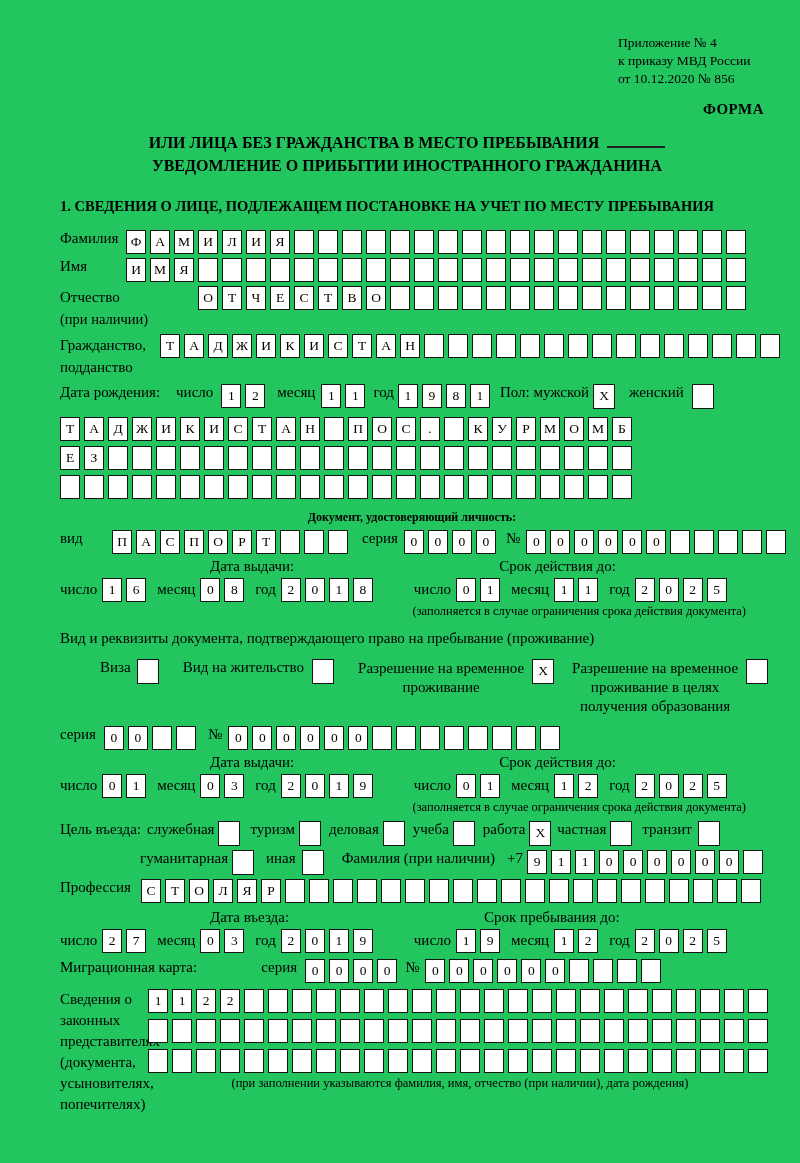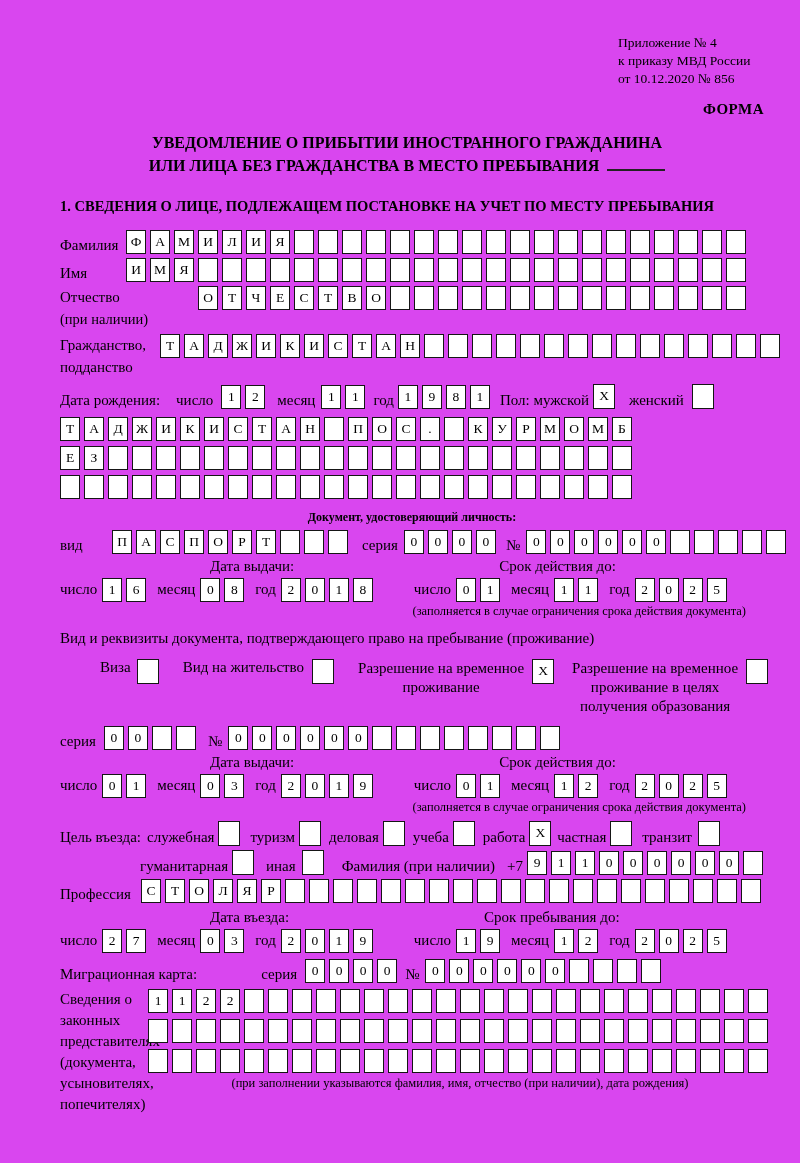--- a/index.html
+++ b/index.html
@@ -1,29 +1,29 @@
 <!DOCTYPE html>
 <html><head>
 <meta charset="utf-8">
 <style>
   * { margin:0; padding:0; box-sizing:border-box; }
   html,body { background:#fff; }
   body { width:800px; height:1163px; font-family:"Liberation Serif", serif; color:#000; font-size:15px; }
-  .page { width:800px; height:1163px; padding:34px 6px 0 60px; overflow:hidden; position:relative; background:#d946ef; }
+  .page { width:800px; height:1163px; padding:34px 6px 0 60px; overflow:hidden; position:relative; background:#22c55e; }
 
   .appendix { margin-left:558px; font-size:13.5px; line-height:1.32; }
   .appendix .amend { margin-top:4px; font-size:12.5px; }
   .forma { text-align:right; padding-right:30px; font-weight:bold; margin-top:14px; font-size:15px; letter-spacing:.5px; }
 
   .title { text-align:center; font-weight:bold; font-size:16px; line-height:1.42; margin-top:14px; margin-right:40px; }
   .blank-line { display:inline-block; width:58px; border-bottom:2px solid #222; height:14px; margin-left:8px; }
 
   .sec1 { font-weight:bold; font-size:14.5px; margin-top:20px; margin-bottom:15px; }
 
-  .row { display:flex; align-items:flex-end; margin-bottom:4px; }
+  .row { display:flex; align-items:flex-start; margin-bottom:4px; }
   .row.top { align-items:flex-start; }
   .cells { display:flex; flex:none; }
   .cell { flex:none; width:20px; height:24px; border:1.5px solid #151515; margin-right:4px; display:flex; align-items:center; justify-content:center; font-size:13.5px; background:#fff; }
   .cb { width:22px; height:25px; }
   .lbl { white-space:nowrap; }
   .labelcol { flex:none; line-height:22px; }
   .w52{width:52px;flex:none} .w66{width:66px;flex:none} .w100{width:100px;flex:none}
   .w81{width:81px;flex:none} .w88{width:88px;flex:none} .w138{width:138px;flex:none} .w142{width:142px;flex:none}
   .subnote { font-size:14.5px; }
 
@@ -54,22 +54,22 @@
 <div class="page">
 
   <div class="appendix">
     <div>Приложение № 4</div>
     <div>к приказу МВД России</div>
     <div>от 10.12.2020 № 856</div>
   </div>
   <div class="forma">ФОРМА</div>
 
   <div class="title">
+    <div><span>ИЛИ ЛИЦА БЕЗ ГРАЖДАНСТВА В МЕСТО ПРЕБЫВАНИЯ</span><span class="blank-line"></span></div>
     <div>УВЕДОМЛЕНИЕ О ПРИБЫТИИ ИНОСТРАННОГО ГРАЖДАНИНА</div>
-    <div><span>ИЛИ ЛИЦА БЕЗ ГРАЖДАНСТВА В МЕСТО ПРЕБЫВАНИЯ</span><span class="blank-line"></span></div>
   </div>
 
   <div class="sec1">1. СВЕДЕНИЯ О ЛИЦЕ, ПОДЛЕЖАЩЕМ ПОСТАНОВКЕ НА УЧЕТ ПО МЕСТУ ПРЕБЫВАНИЯ</div>
 
   <div class="row">
     <span class="lbl w66">Фамилия</span>
     <div class="cells">
         <div class="cell">Ф</div>
         <div class="cell">А</div>
         <div class="cell">М</div>

